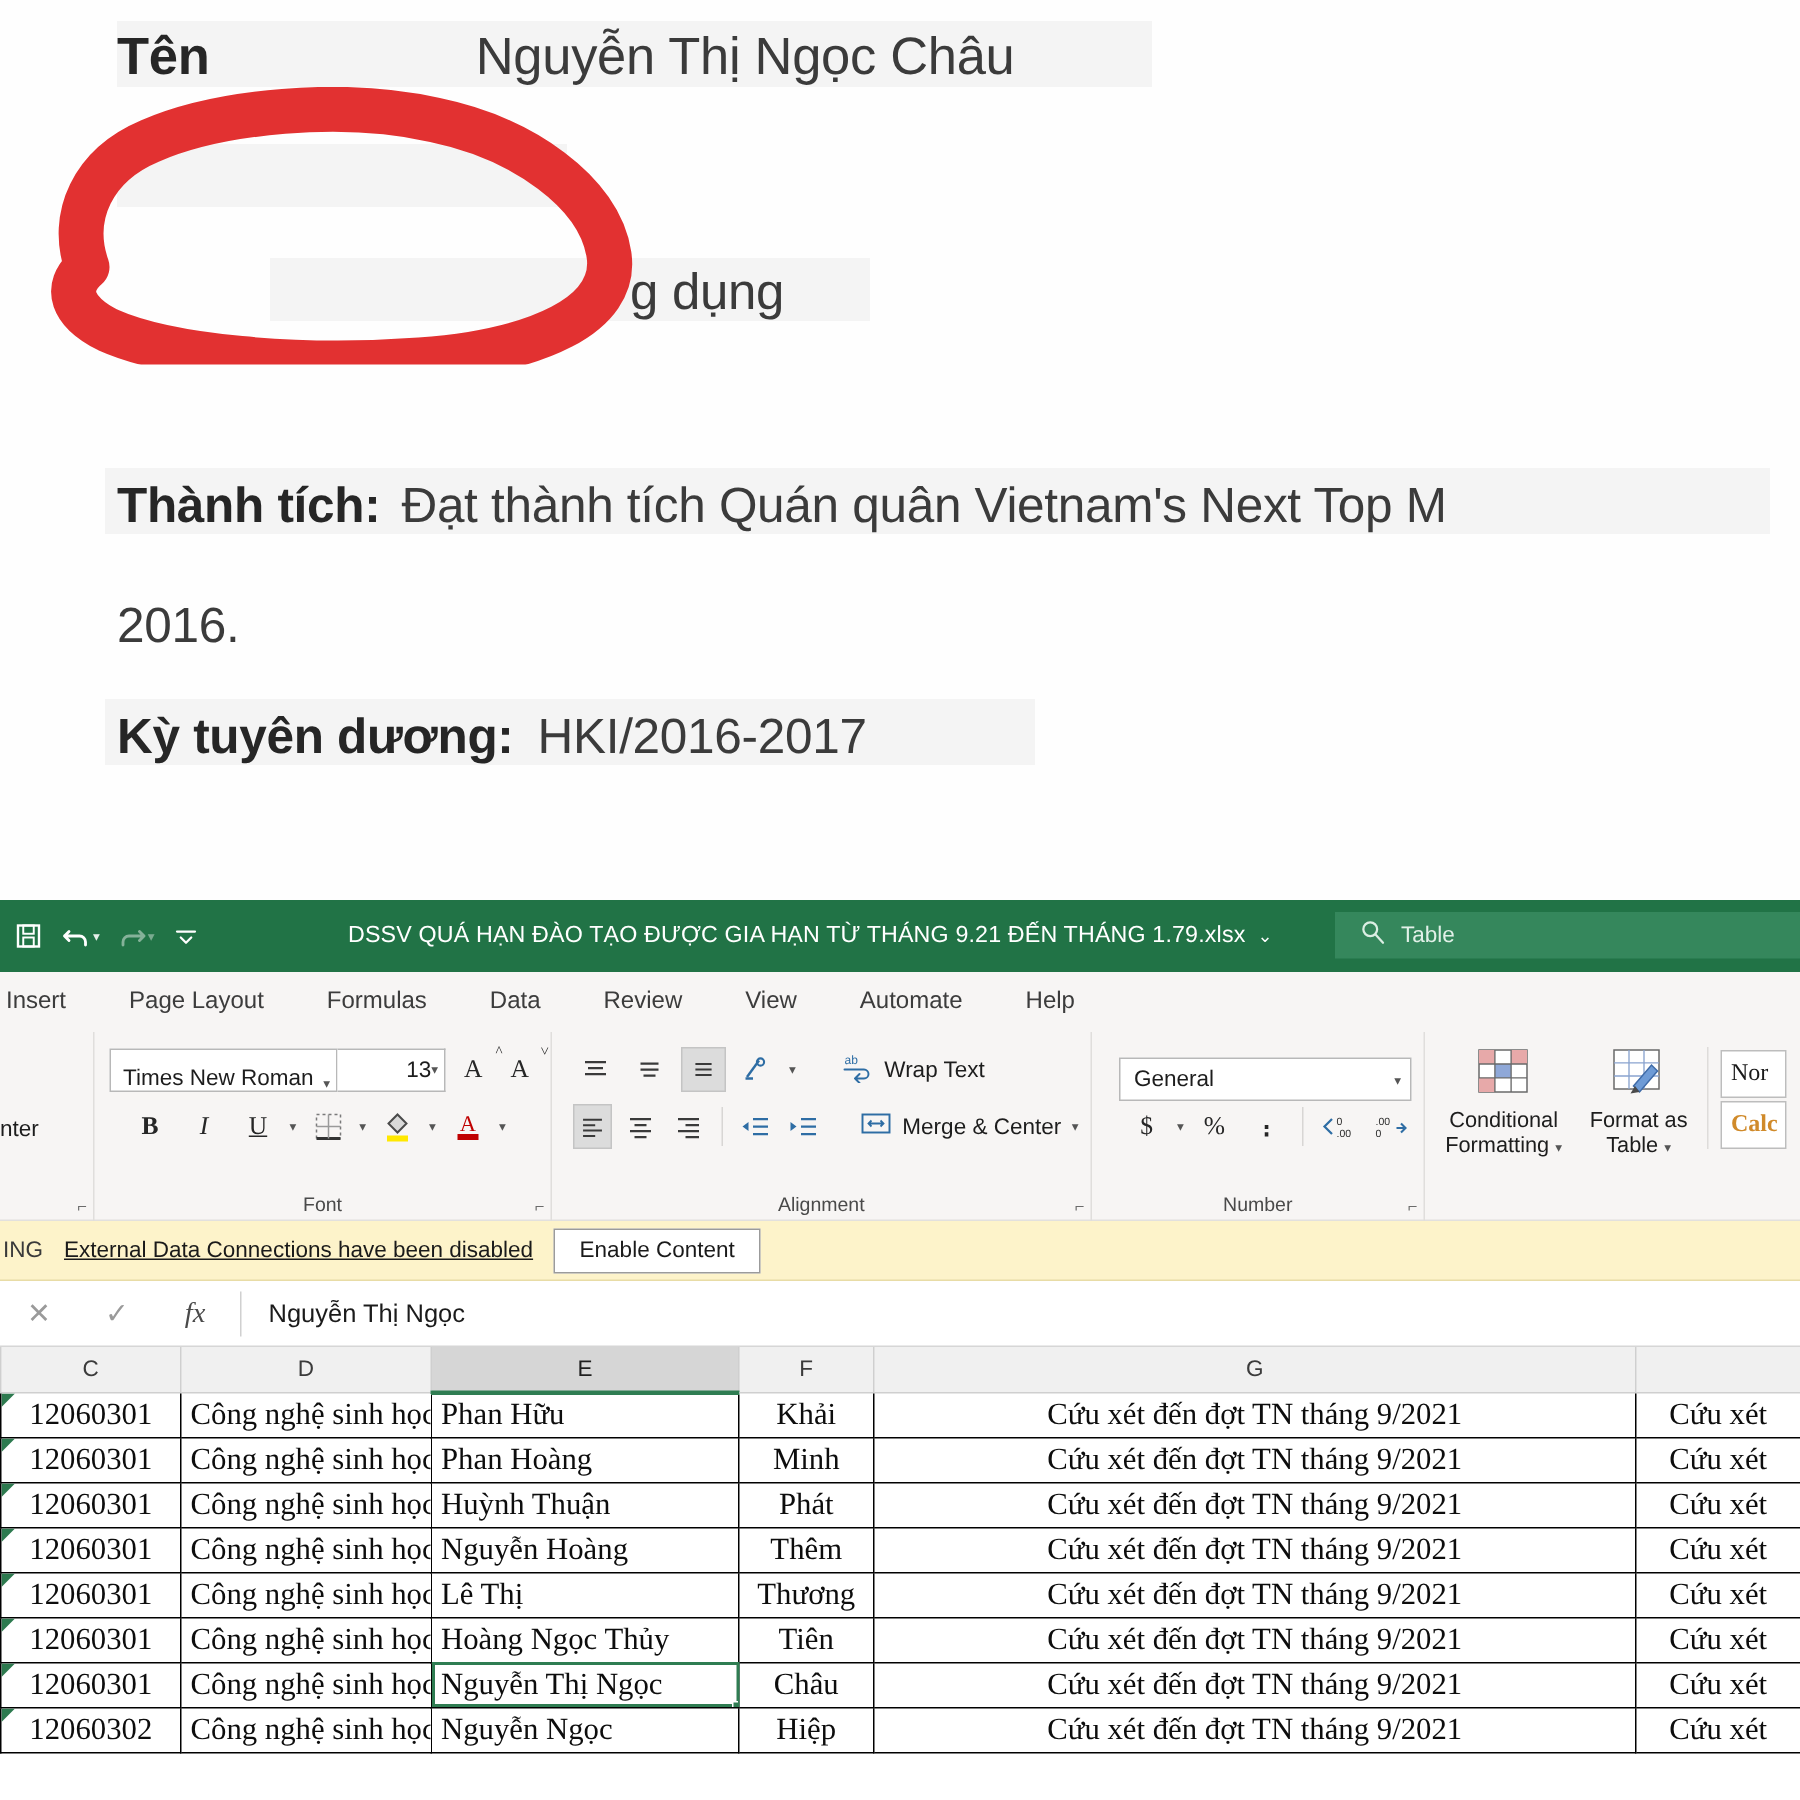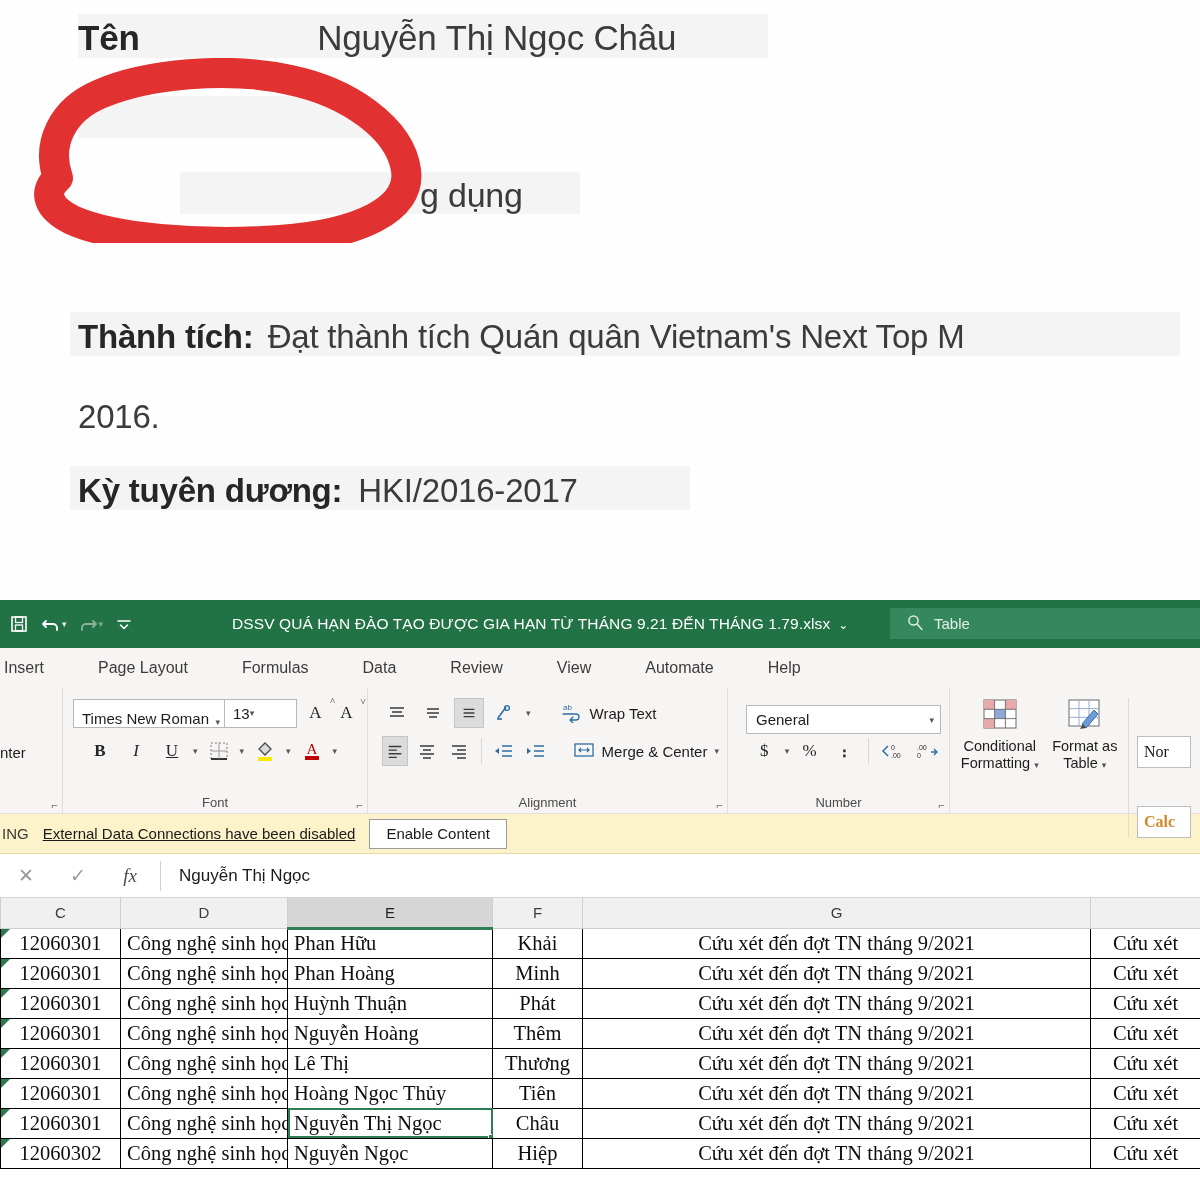--- a/index.html
+++ b/index.html
@@ -68,21 +68,21 @@
   .searchbox {
     position: absolute; left: 890px; top: 8px; width: 330px; height: 31px;
     background: #35875c; display: flex; align-items: center; gap: 10px; padding-left: 16px;
   }
   .searchbox .mag { color: #dbeee3; }
   .search-ph { color: #e2f0e8; font-size: 15px; }
 
   
   .tabs {
     height: 40px; background: #f7f5f4; display: flex; align-items: center;
-    font-size: 16px; color: #3c3c3c; padding-left: 0px; gap: 12px;
+    font-size: 16px; color: #3c3c3c; padding-left: 0px; gap: 0;
   }
   .tab { padding: 0 21px; white-space: nowrap; }
   .tab:first-child { padding-left: 4px; }
 
   
   .ribbon {
     height: 126px; background: #f7f5f4; position: relative; display: flex;
     border-bottom: 1px solid #e2e0de;
   }
   .rgroup { position: relative; height: 126px; padding: 6px 8px 0 8px; }
@@ -95,21 +95,21 @@
   .rrow { display: flex; align-items: center; gap: 6px; height: 38px; }
 
   .fontname {
     width: 152px; height: 29px; background: #fff; border: 1px solid #b8b8b8;
     display: flex; align-items: flex-end; padding: 0 4px 0 8px; font-size: 15px; color: #1d1d1d;
     justify-content: space-between;
   }
   .fontsize {
     width: 72px; height: 29px; background: #fff; border: 1px solid #b8b8b8; border-left: none;
     display: flex; align-items: center; padding: 0 4px 0 8px; font-size: 15px; color: #1d1d1d;
-    justify-content: flex-start;
+    justify-content: flex-end;
   }
   .cv { font-size: 9px; color: #555; }
   .bigA { font-size: 20px; color: #2b2b2b; font-family: "Liberation Serif", serif; position: relative; }
   .bigA sup { font-size: 10px; position: absolute; top: -2px; right: -7px; }
   .ibtn {
     width: 30px; height: 30px; display: flex; align-items: center; justify-content: center;
     font-size: 17px; color: #262626;
   }
   .ibtn.serif { font-family: "Liberation Serif", serif; }
   .ibtn.active { background: #dcdcdc; border: 1px solid #c4c4c4; }
@@ -118,23 +118,23 @@
 
   .numfmt {
     width: 223px; height: 29px; background: #fff; border: 1px solid #b8b8b8;
     display: flex; align-items: center; justify-content: space-between;
     padding: 0 6px 0 9px; font-size: 15px; color: #1d1d1d; margin-top: 13px;
   }
   .stacklabel { font-size: 14.5px; color: #1d1d1d; text-align: center; line-height: 1.15; }
 
   
   .stylebox {
-    width: 54px; border: 1px solid #bdbdbd; background:#fff; height: 32px;
+    width: 44px; border: 1px solid #bdbdbd; background:#fff; height: 32px;
     display:flex; align-items:center; padding-left:6px; font-size: 16px;
-    font-family: "Liberation Serif", serif; color:#1a1a1a; overflow:hidden;margin-top:36px;
+    font-family: "Liberation Serif", serif; color:#1a1a1a; overflow:hidden;
   }
   .stylebox.calc { color: #d08a2a; font-weight: bold; border-color:#bdbdbd; }
 
   
   .secbar {
     height: 40px; background: #fdf3ca; border-bottom: 1px solid #e8dca6;
     display: flex; align-items: center; gap: 14px; padding-left: 0px;
   }
   .secbar .sec-word { font-size: 15px; color: #3a3a3a; padding-left: 2px; }
   .sec-msg { font-size: 15px; color: #1a1a1a; text-decoration: underline; }

